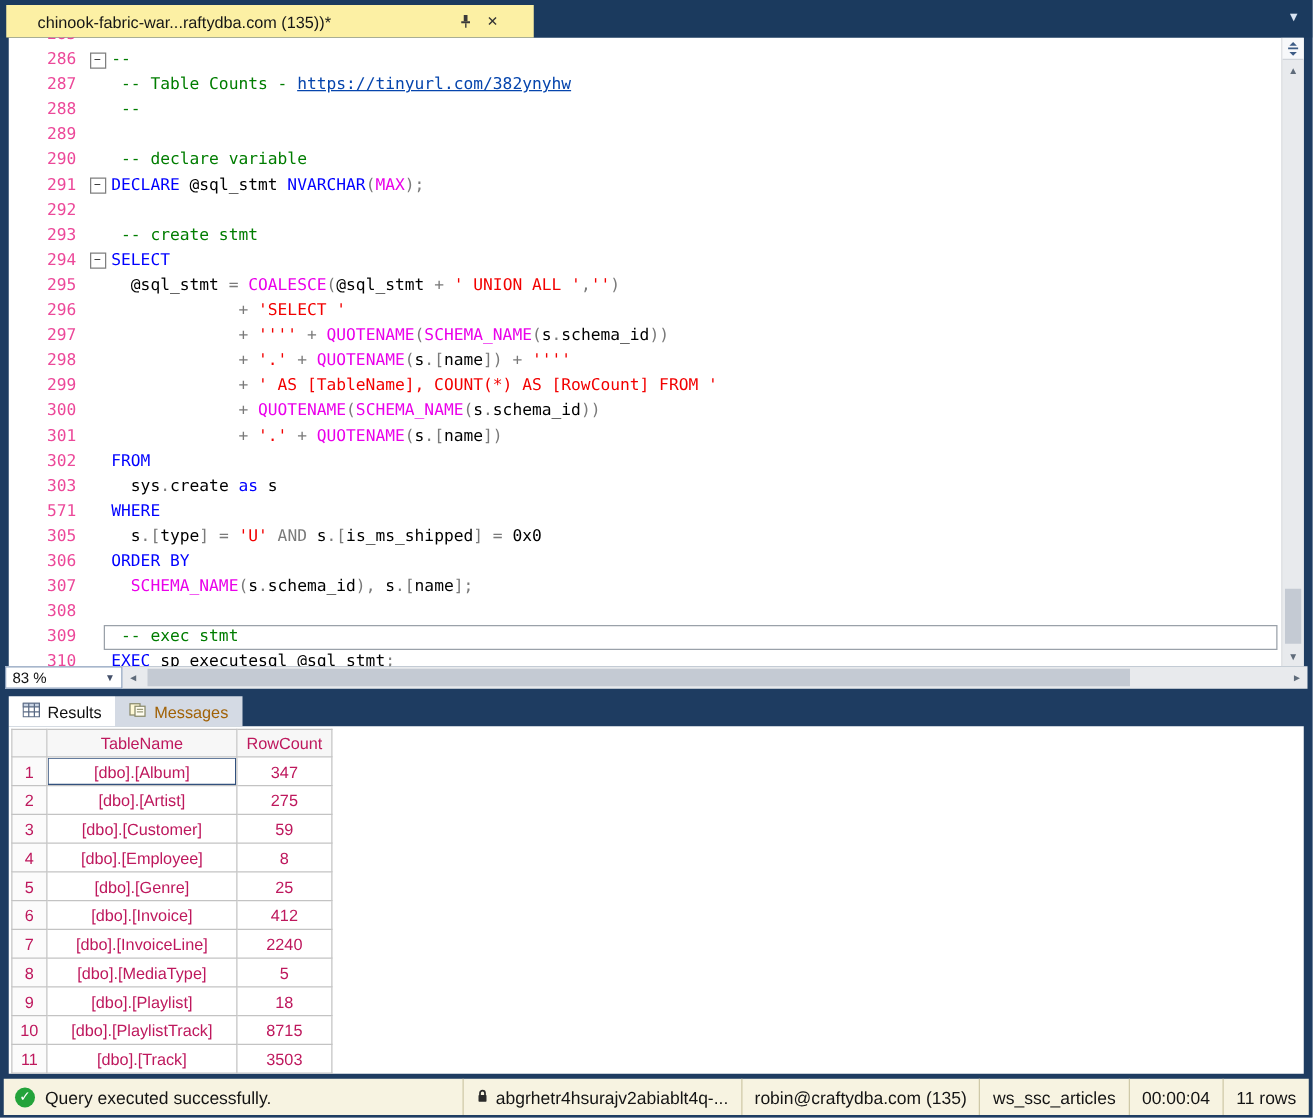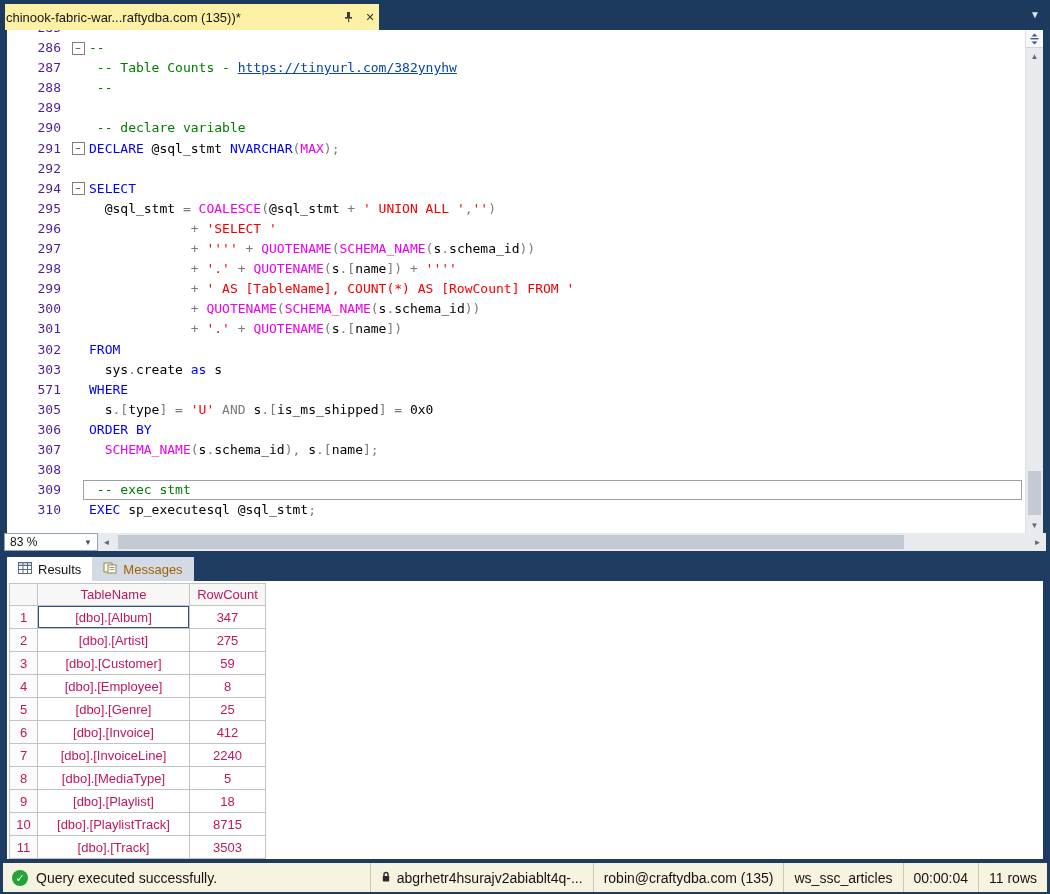--- a/index.html
+++ b/index.html
@@ -1,31 +1,31 @@
 <!DOCTYPE html>
 <html><head>
 <meta charset="utf-8">
 <style>
   html,body{margin:0;padding:0}
   body{width:1050px;height:894px;overflow:hidden;background:#1E3C61;font-family:"Liberation Sans",sans-serif}
   .window{width:1050px;height:894px;display:flex;flex-direction:column;background:#1E3C61}
 
   
   .tabbar{height:30px;flex:none;display:flex;align-items:flex-end;padding-left:5px;position:relative;background:#1B3A5E}
-  .doc-tab{height:26px;width:372px;background:#FCF0A4;display:flex;align-items:center;padding:0 1px;cursor:pointer}
+  .doc-tab{height:26px;width:372px;background:#FCF0A4;display:flex;align-items:center;padding:0 25px;cursor:pointer}
   .doc-tab .title{flex:1;font-size:13px;color:#161616;white-space:nowrap;overflow:hidden}
   .tab-icon{display:flex;align-items:center;justify-content:center;width:16px;height:16px;margin-left:6px;color:#333;font-size:11px;cursor:pointer}
   .tab-chevron{position:absolute;right:10px;top:9px;color:#D9E4F2;font-size:10px;cursor:pointer}
 
   
   .editor-wrap{height:503px;flex:none;margin:0 7px;background:#fff;display:flex;overflow:hidden}
   .code-scroll{flex:1;overflow:hidden;position:relative}
   .code-lines{margin-top:-12px}
   .code-line{display:flex;height:20.1px;line-height:20.1px;font-family:"DejaVu Sans Mono",monospace;font-size:13px;white-space:pre;position:relative}
-  .ln{flex:none;width:54px;text-align:right;padding-right:6px;color:#4c1d95}
+  .ln{flex:none;width:54px;text-align:right;padding-right:6px;color:#ec4899}
   .fold{flex:none;width:22px;display:flex;align-items:center;justify-content:center}
   .foldbox{width:11px;height:11px;border:1px solid #7F7F7F;color:#333;font-size:9px;line-height:9px;display:flex;align-items:center;justify-content:center;background:#fff}
   .code-text{flex:1}
   .code-line.box::before{content:"";position:absolute;left:76px;right:3px;top:0;bottom:0;border:1px solid #9AA1A9;pointer-events:none}
   .tk-k{color:#0000FF}
   .tk-c{color:#007D00}
   .tk-s{color:#F20000}
   .tk-f{color:#EA00EA}
   .tk-o{color:#7A7A7A}
   .tk-t{color:#000}
@@ -94,20 +94,21 @@
     <div class="code-scroll">
       <div class="code-lines">
           <div class="code-line"><span class="ln">285</span><span class="fold"></span><span class="code-text"></span></div>
           <div class="code-line"><span class="ln">286</span><span class="fold"><span class="foldbox">−</span></span><span class="code-text"><span class="tk-c">--</span></span></div>
           <div class="code-line"><span class="ln">287</span><span class="fold"></span><span class="code-text"><span class="tk-c"> -- Table Counts - </span><span class="tk-l">https://tinyurl.com/382ynyhw</span></span></div>
           <div class="code-line"><span class="ln">288</span><span class="fold"></span><span class="code-text"><span class="tk-c"> --</span></span></div>
           <div class="code-line"><span class="ln">289</span><span class="fold"></span><span class="code-text"></span></div>
           <div class="code-line"><span class="ln">290</span><span class="fold"></span><span class="code-text"><span class="tk-c"> -- declare variable</span></span></div>
           <div class="code-line"><span class="ln">291</span><span class="fold"><span class="foldbox">−</span></span><span class="code-text"><span class="tk-k">DECLARE</span><span class="tk-t"> @sql_stmt </span><span class="tk-k">NVARCHAR</span><span class="tk-o">(</span><span class="tk-f">MAX</span><span class="tk-o">);</span></span></div>
           <div class="code-line"><span class="ln">292</span><span class="fold"></span><span class="code-text"></span></div>
+          <div class="code-line"><span class="ln">293</span><span class="fold"></span><span class="code-text"><span class="tk-c"> -- create stmt</span></span></div>
           <div class="code-line"><span class="ln">294</span><span class="fold"><span class="foldbox">−</span></span><span class="code-text"><span class="tk-k">SELECT</span></span></div>
           <div class="code-line"><span class="ln">295</span><span class="fold"></span><span class="code-text"><span class="tk-t">  @sql_stmt </span><span class="tk-o">= </span><span class="tk-f">COALESCE</span><span class="tk-o">(</span><span class="tk-t">@sql_stmt </span><span class="tk-o">+ </span><span class="tk-s">' UNION ALL '</span><span class="tk-o">,</span><span class="tk-s">''</span><span class="tk-o">)</span></span></div>
           <div class="code-line"><span class="ln">296</span><span class="fold"></span><span class="code-text"><span class="tk-t">             </span><span class="tk-o">+ </span><span class="tk-s">'SELECT '</span></span></div>
           <div class="code-line"><span class="ln">297</span><span class="fold"></span><span class="code-text"><span class="tk-t">             </span><span class="tk-o">+ </span><span class="tk-s">''''</span><span class="tk-t"> </span><span class="tk-o">+ </span><span class="tk-f">QUOTENAME</span><span class="tk-o">(</span><span class="tk-f">SCHEMA_NAME</span><span class="tk-o">(</span><span class="tk-t">s</span><span class="tk-o">.</span><span class="tk-t">schema_id</span><span class="tk-o">))</span></span></div>
           <div class="code-line"><span class="ln">298</span><span class="fold"></span><span class="code-text"><span class="tk-t">             </span><span class="tk-o">+ </span><span class="tk-s">'.'</span><span class="tk-t"> </span><span class="tk-o">+ </span><span class="tk-f">QUOTENAME</span><span class="tk-o">(</span><span class="tk-t">s</span><span class="tk-o">.[</span><span class="tk-t">name</span><span class="tk-o">])</span><span class="tk-t"> </span><span class="tk-o">+ </span><span class="tk-s">''''</span></span></div>
           <div class="code-line"><span class="ln">299</span><span class="fold"></span><span class="code-text"><span class="tk-t">             </span><span class="tk-o">+ </span><span class="tk-s">' AS [TableName], COUNT(*) AS [RowCount] FROM '</span></span></div>
           <div class="code-line"><span class="ln">300</span><span class="fold"></span><span class="code-text"><span class="tk-t">             </span><span class="tk-o">+ </span><span class="tk-f">QUOTENAME</span><span class="tk-o">(</span><span class="tk-f">SCHEMA_NAME</span><span class="tk-o">(</span><span class="tk-t">s</span><span class="tk-o">.</span><span class="tk-t">schema_id</span><span class="tk-o">))</span></span></div>
           <div class="code-line"><span class="ln">301</span><span class="fold"></span><span class="code-text"><span class="tk-t">             </span><span class="tk-o">+ </span><span class="tk-s">'.'</span><span class="tk-t"> </span><span class="tk-o">+ </span><span class="tk-f">QUOTENAME</span><span class="tk-o">(</span><span class="tk-t">s</span><span class="tk-o">.[</span><span class="tk-t">name</span><span class="tk-o">])</span></span></div>
           <div class="code-line"><span class="ln">302</span><span class="fold"></span><span class="code-text"><span class="tk-k">FROM</span></span></div>
           <div class="code-line"><span class="ln">303</span><span class="fold"></span><span class="code-text"><span class="tk-t">  sys</span><span class="tk-o">.</span><span class="tk-t">create </span><span class="tk-k">as</span><span class="tk-t"> s</span></span></div>

